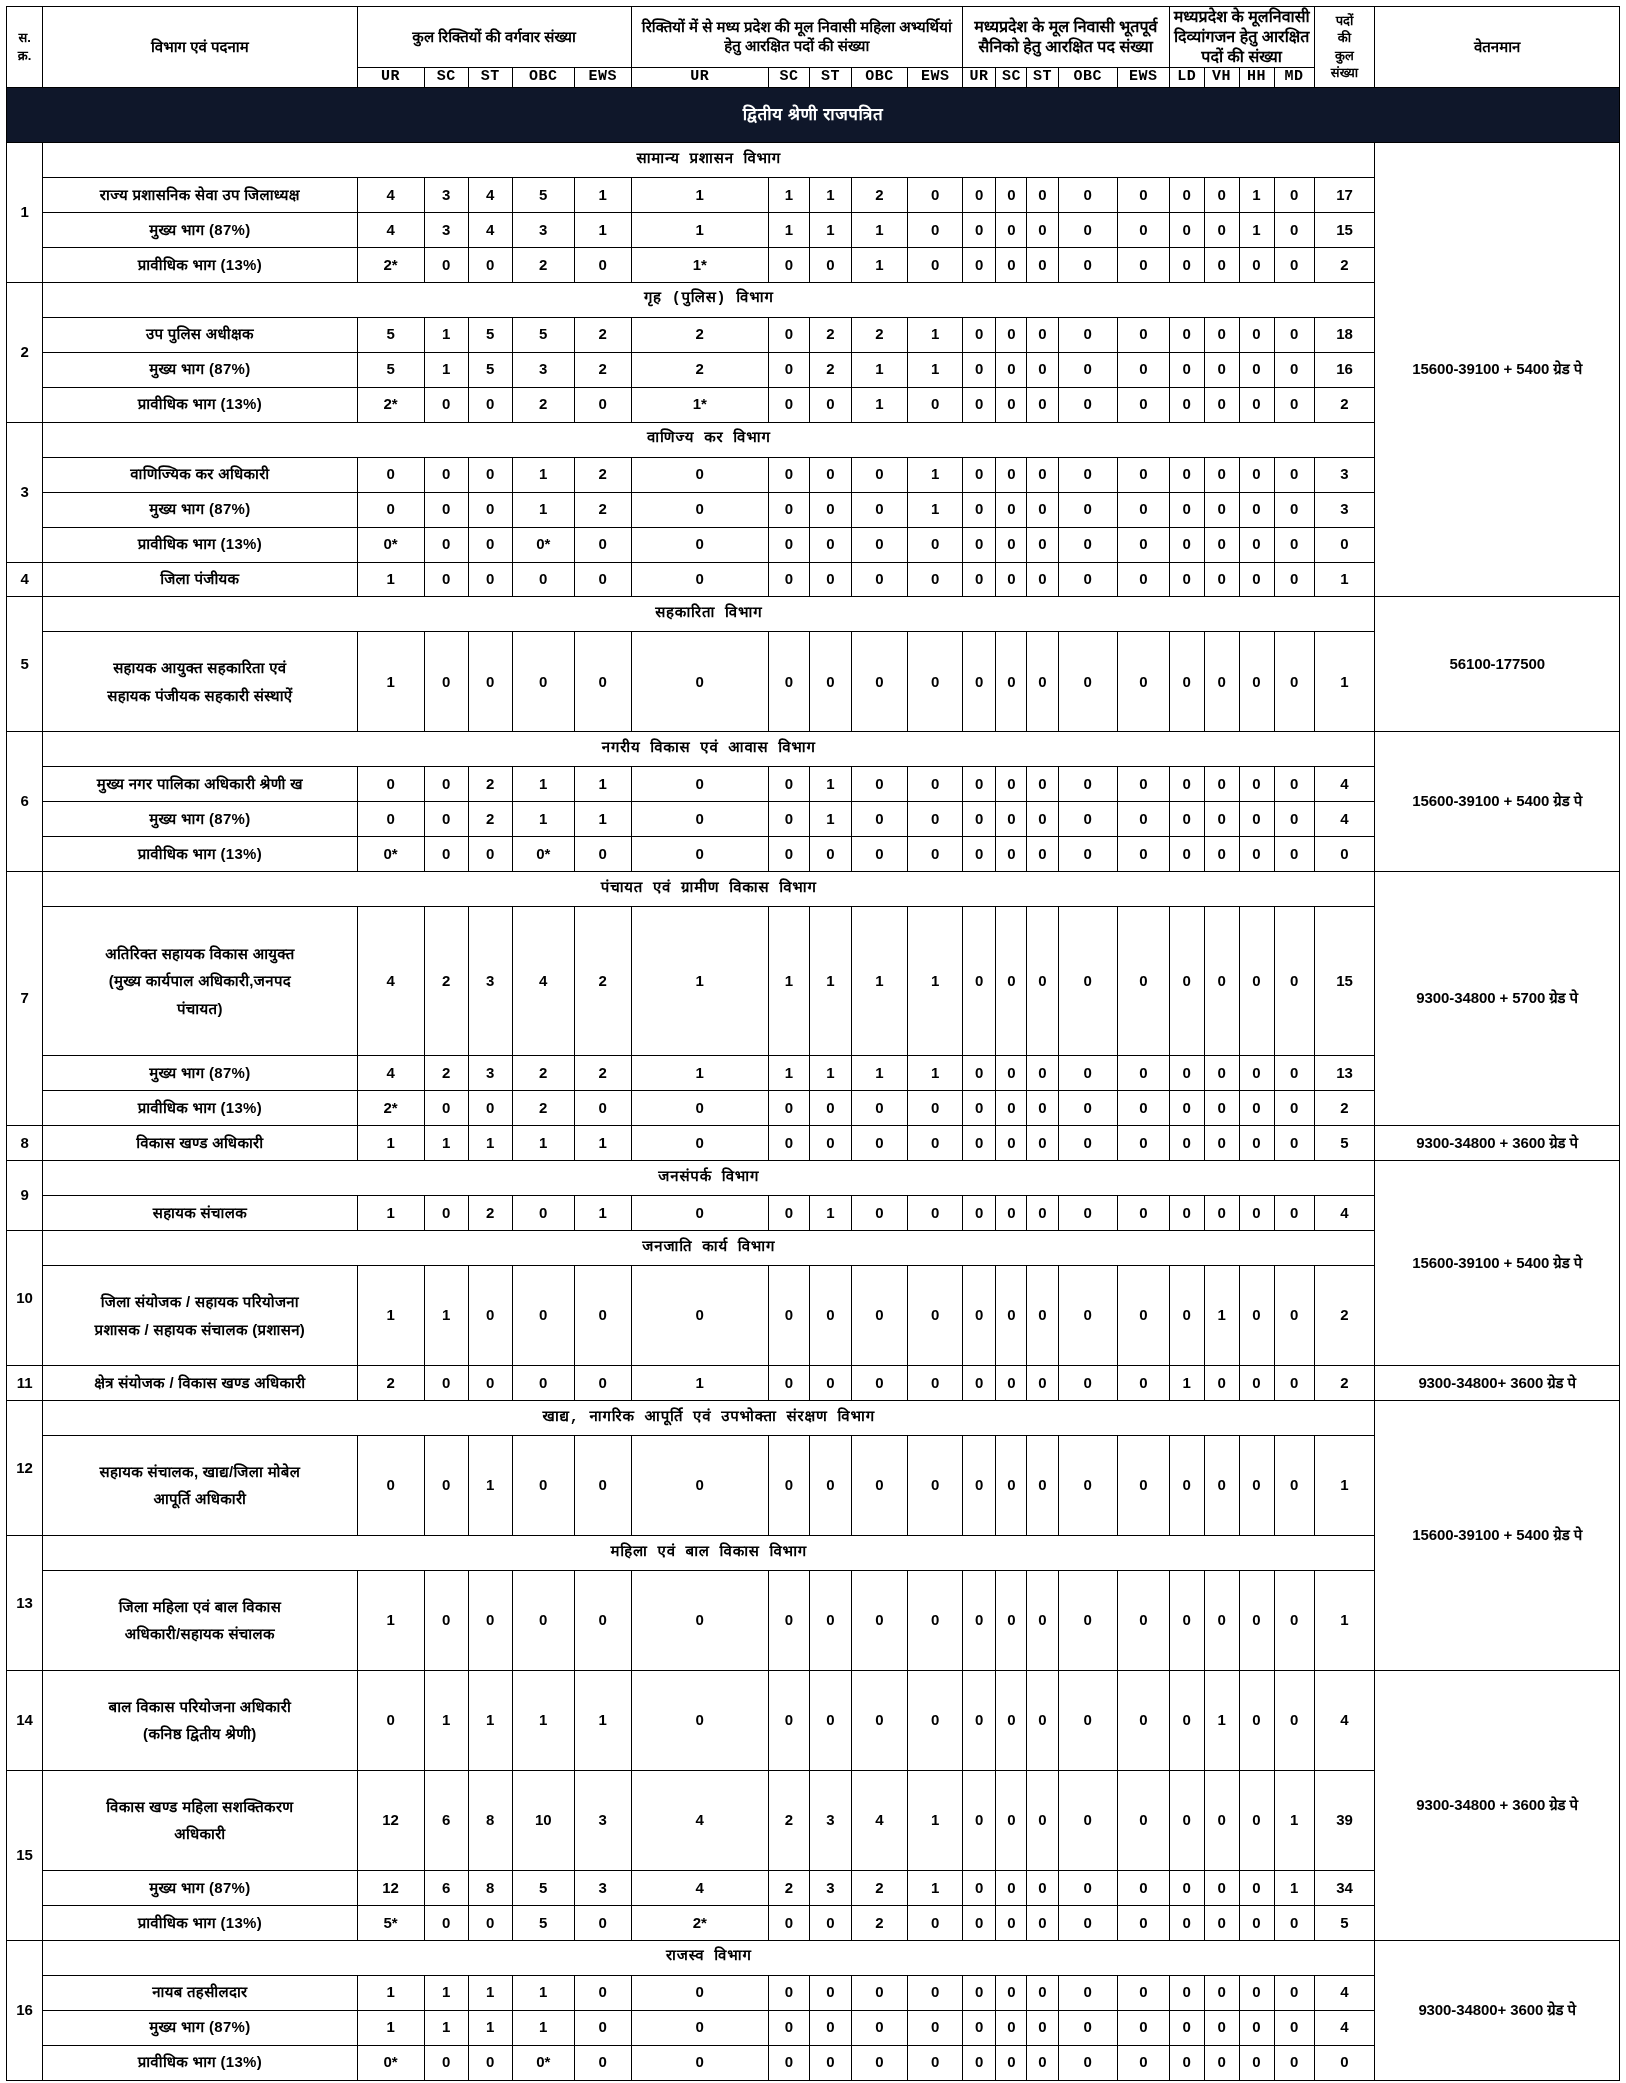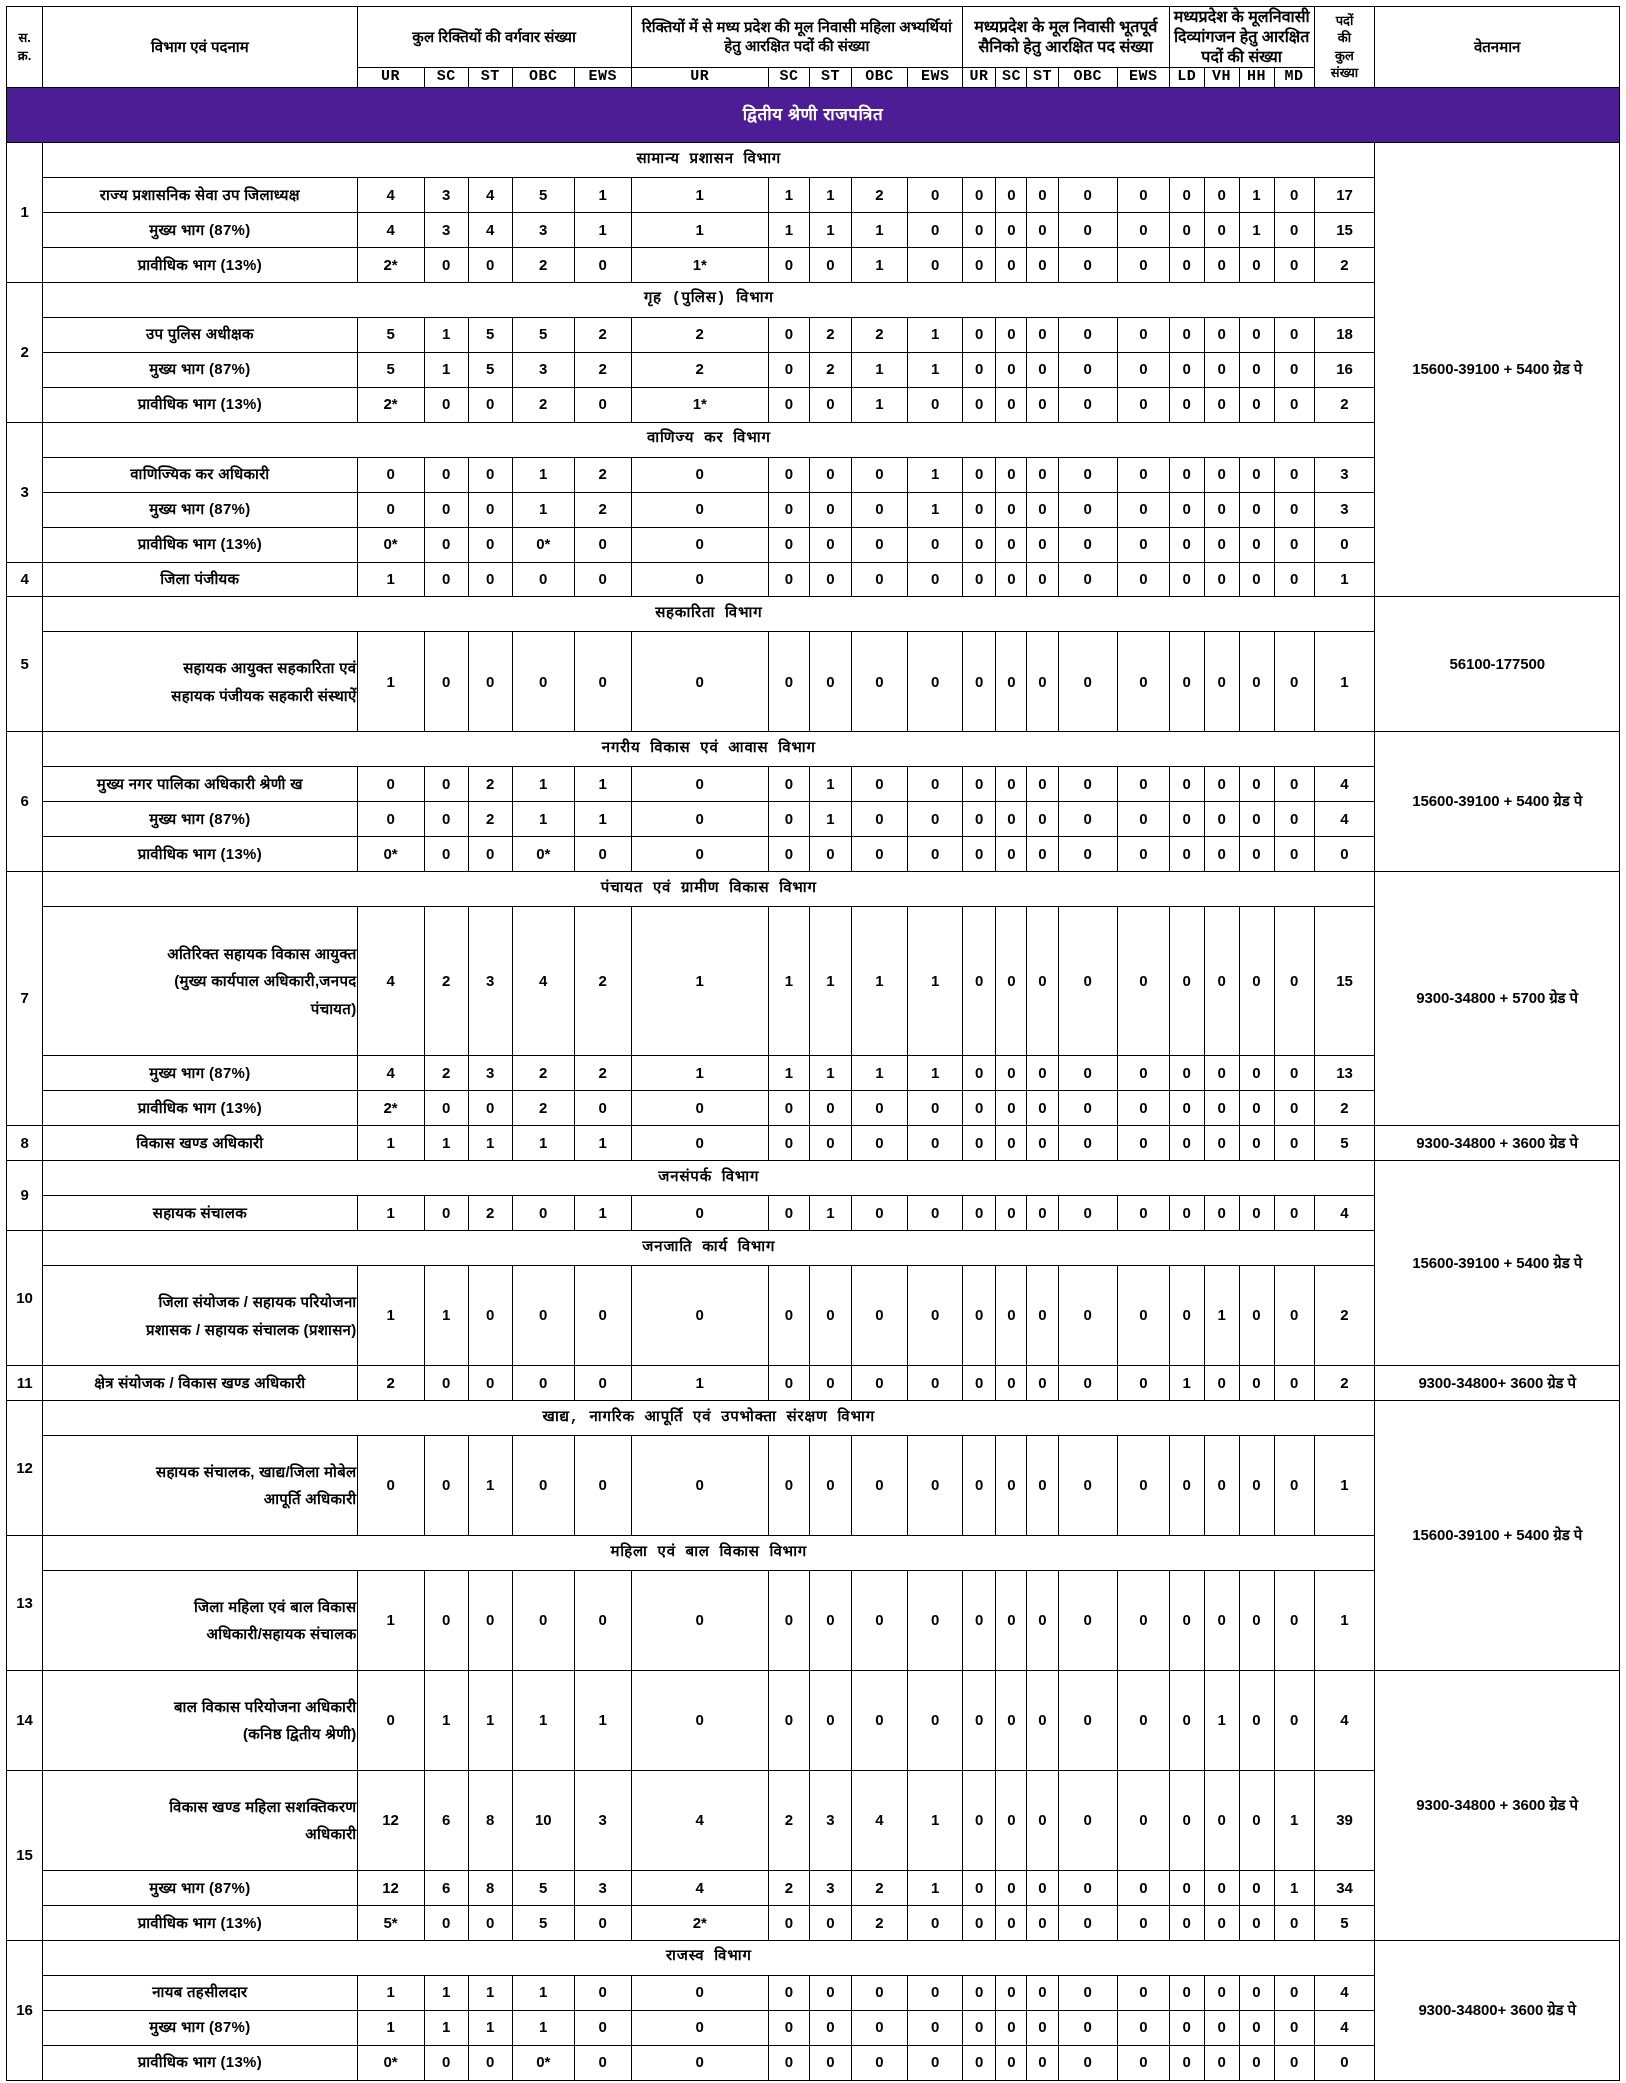--- a/index.html
+++ b/index.html
@@ -39,21 +39,21 @@
   .hcell.tiny{font-size:13px; line-height:1.35;border-radius:29px;}
   .sub{
     font-size:17px;
     font-weight:bold;
     padding:4px 0 5px 0;
     letter-spacing:0.5px;
     font-family:Liberation Mono, monospace;
   }
   
   tr.banner td{
-    background:#4c1d95;
+    background:#0f172a;
     color:#fff;
     font-size:17px;
     font-weight:bold;
     padding:4px 0 5px 0;
     letter-spacing:0.6px;
   }
   
   .deptname{
     text-align:left;
     font-size:17px;
@@ -64,21 +64,21 @@
     font-family:Liberation Mono, monospace;
   }
   .postname{
     text-align:left;
     font-size:15px;
     font-weight:bold;
     padding:4px 0 4px 6px;
     letter-spacing:0.3px;
     line-height:1.5;
   }
-  .postname.two{line-height:1.85;text-align:right;}
+  .postname.two{line-height:1.85;}
   .num{
     font-size:18px;
     font-weight:bold;
     padding:4px 0;
   }
   .tot{font-size:17px;font-weight:bold;}
   .pay{
     font-size:13.5px;
     font-weight:bold;
     letter-spacing:-0.1px;

